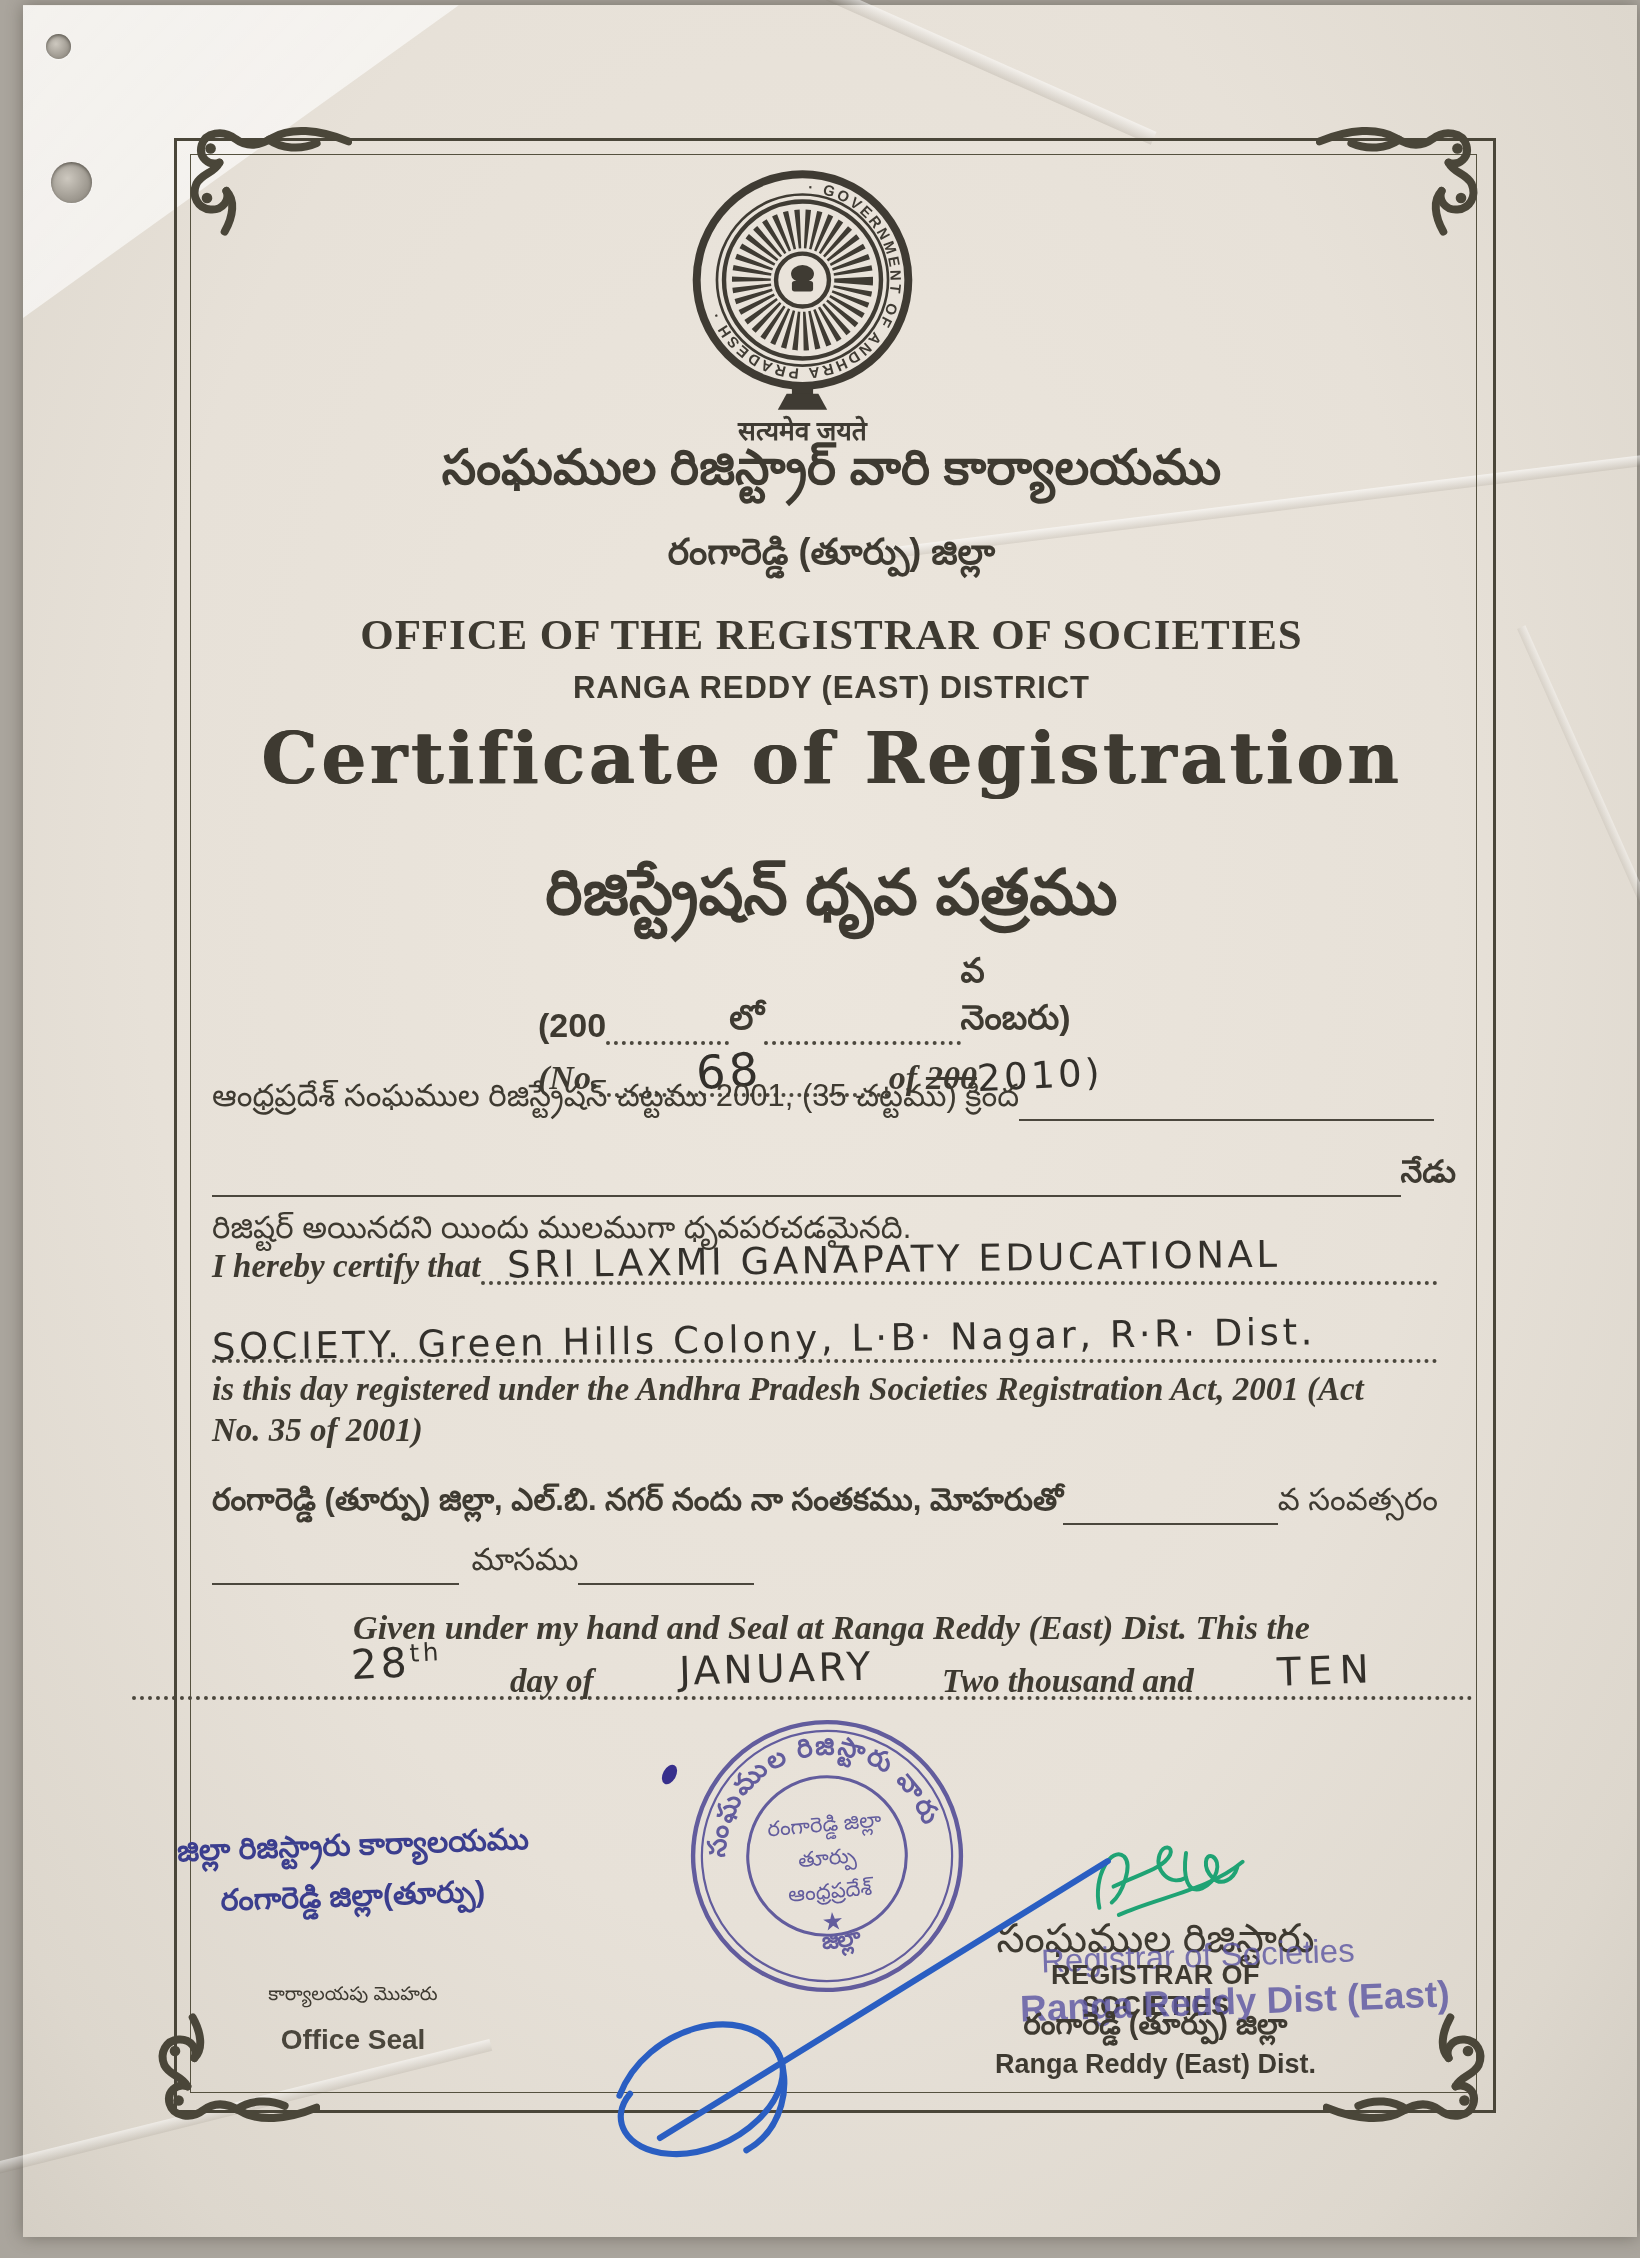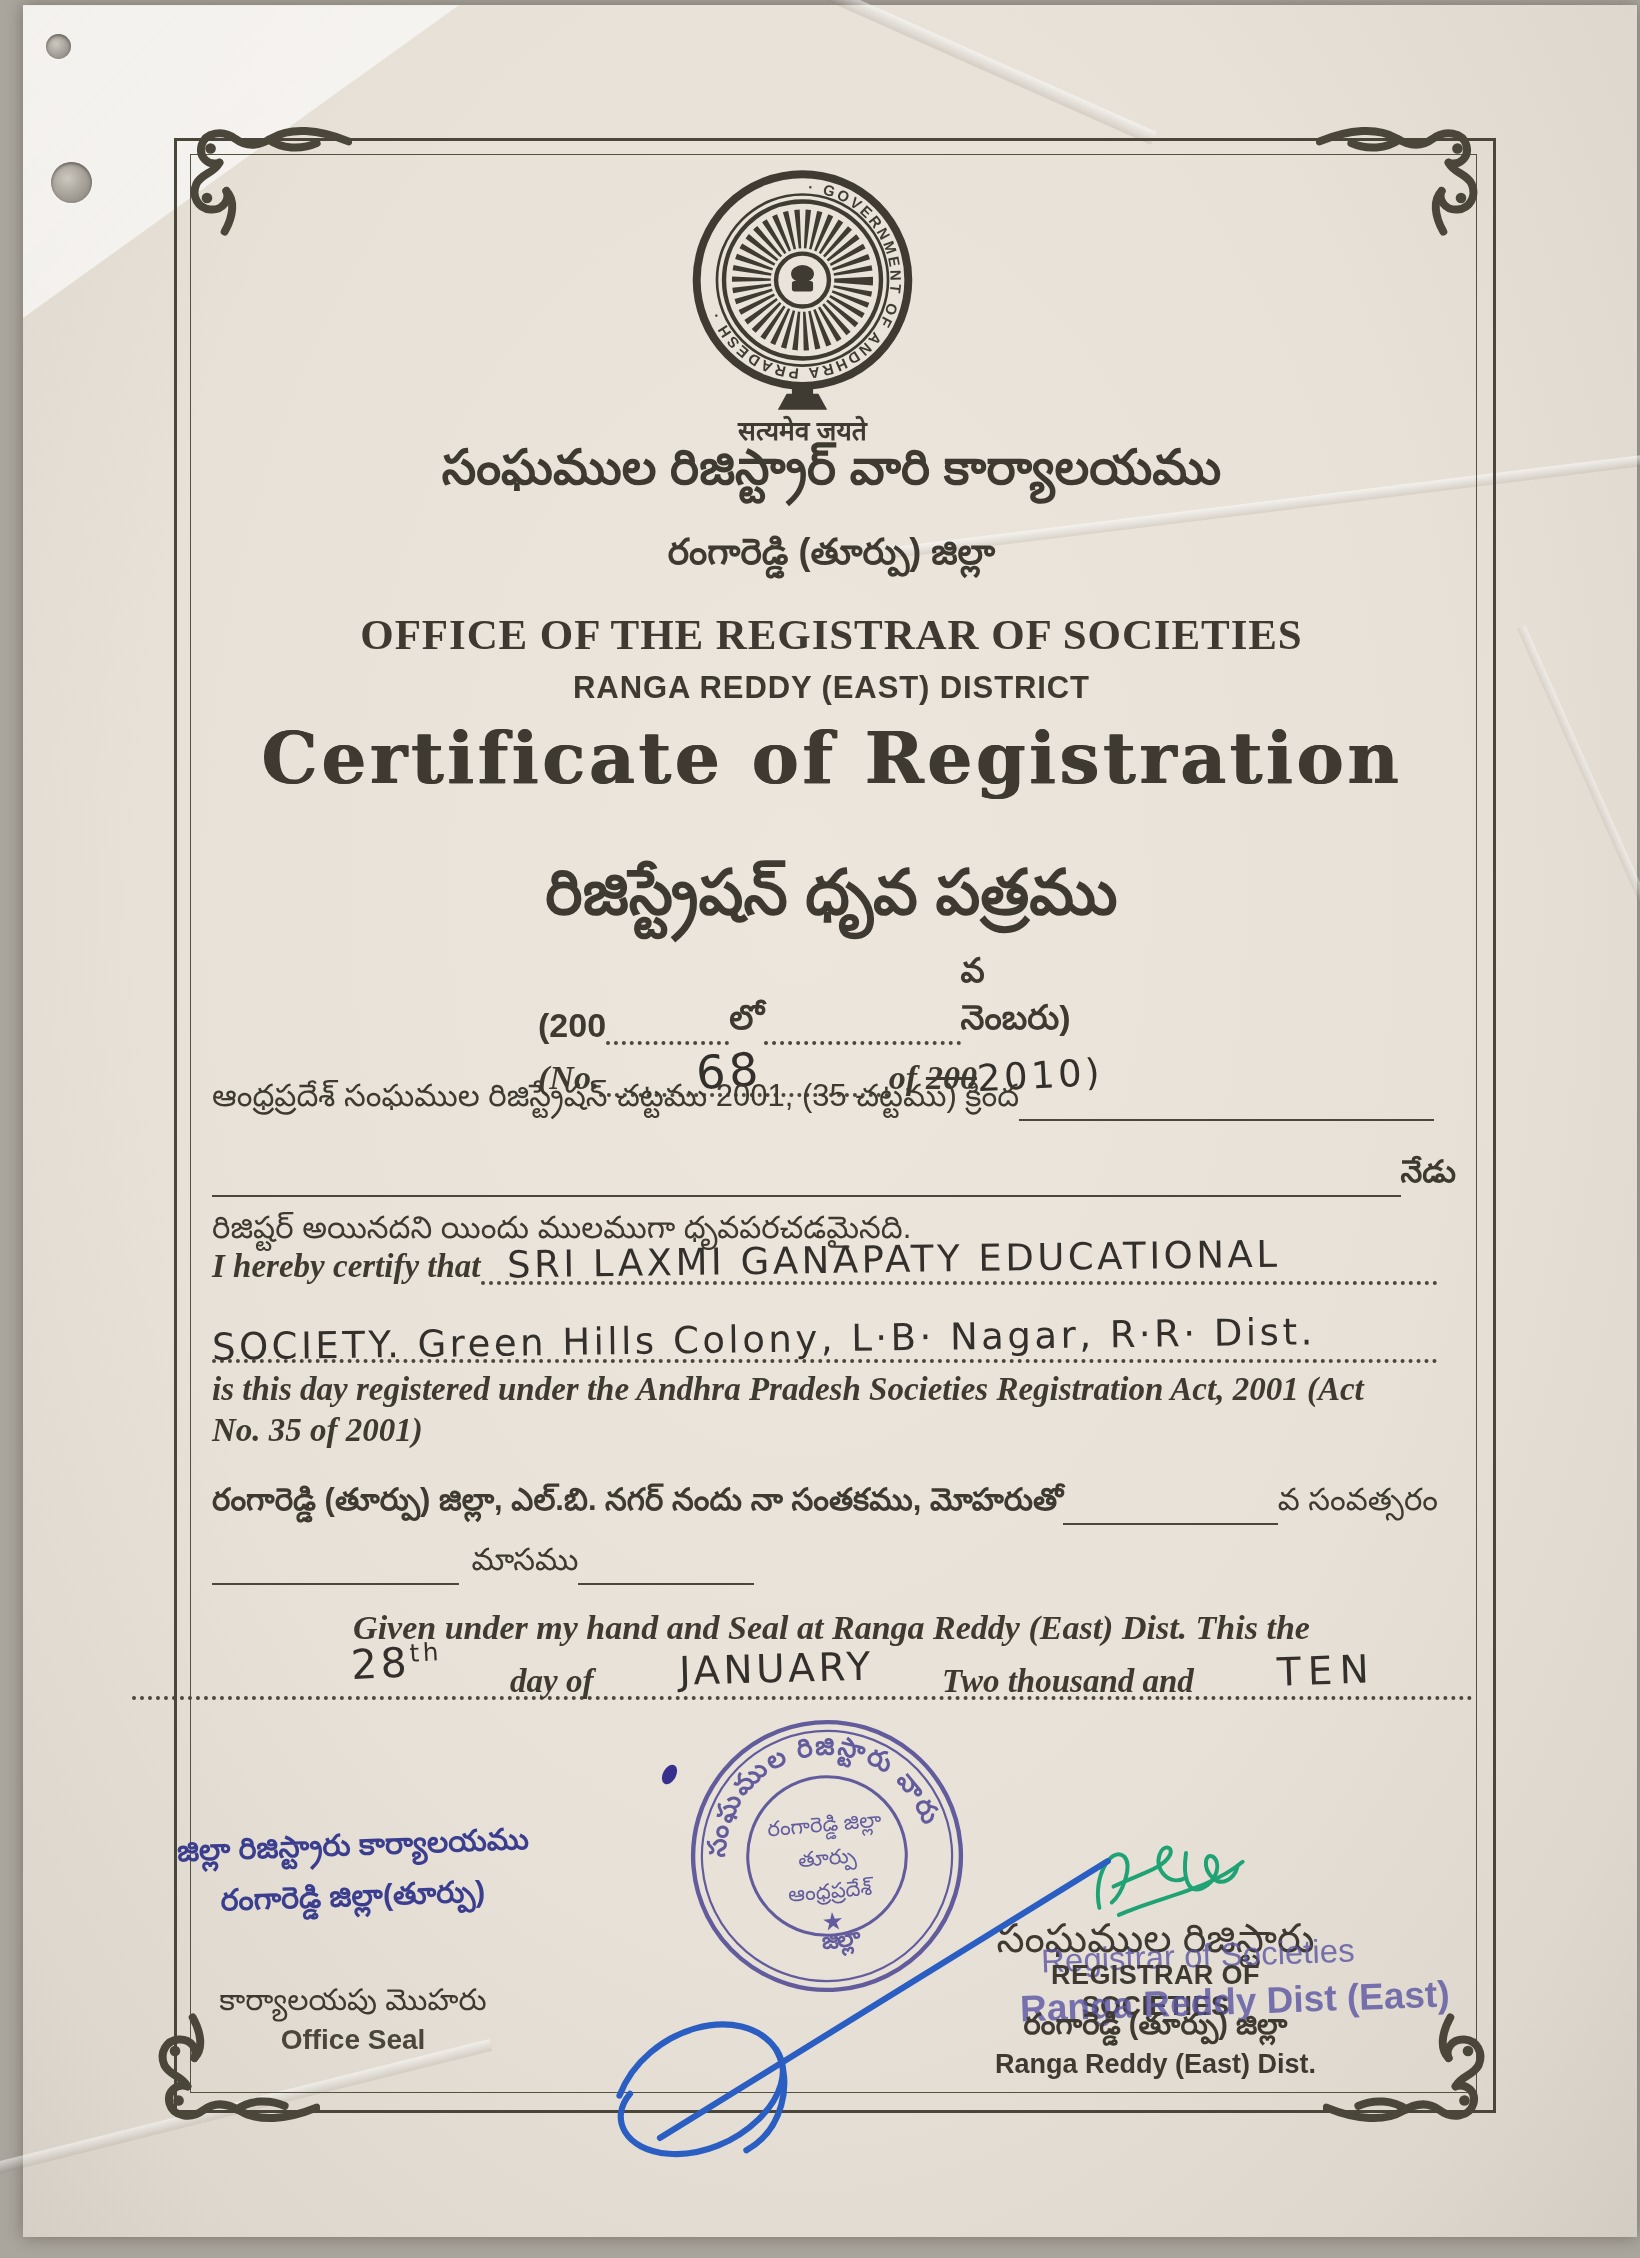--- a/index.html
+++ b/index.html
@@ -240,21 +240,21 @@
     <text x="168" y="140" text-anchor="middle" font-size="24">రంగారెడ్డి జిల్లా</text>
     <text x="168" y="178" text-anchor="middle" font-size="24">తూర్పు</text>
     <text x="168" y="216" text-anchor="middle" font-size="24">ఆంధ్రప్రదేశ్</text>
     <text x="168" y="252" text-anchor="middle" font-size="28">★</text>
   </g>
 </svg>
 <div class="abs blue-dot" style="left:663px;top:1764px;"></div>
 
 <div class="abs fl-blue te" style="left:159px;top:1828px;width:388px;text-align:center;font-size:30px;transform:rotate(-2deg);">జిల్లా రిజిస్ట్రారు కార్యాలయము</div>
 <div class="abs fl-blue te" style="left:159px;top:1879px;width:388px;text-align:center;font-size:30px;transform:rotate(-2deg);">రంగారెడ్డి జిల్లా(తూర్పు)</div>
-<div class="abs te" style="left:159px;top:1983px;width:388px;text-align:center;font-size:30px;font-weight:400;">కార్యాలయపు మొహరు</div>
+<div class="abs te" style="left:159px;top:1983px;width:388px;text-align:center;font-size:19px;font-weight:400;">కార్యాలయపు మొహరు</div>
 <div class="abs" style="left:159px;top:2024px;width:388px;text-align:center;font-size:28px;font-weight:700;color:#4a463c;">Office Seal</div>
 
 <div class="abs te" style="left:979px;top:1916px;width:353px;text-align:center;font-size:40px;font-weight:400;">సంఘముల రిజిస్టారు</div>
 <div class="abs stamp-purple" style="left:1041px;top:1937px;font-size:33px;transform:rotate(-2deg);white-space:nowrap;">Registrar of Societies</div>
 <div class="abs" style="left:979px;top:1960px;width:353px;text-align:center;font-size:27px;font-weight:700;letter-spacing:0.4px;">REGISTRAR OF SOCIETIES</div>
 <div class="abs stamp-purple" style="left:1020px;top:1981px;font-size:37px;font-weight:700;transform:rotate(-2deg);white-space:nowrap;">Ranga Reddy Dist (East)</div>
 <div class="abs te" style="left:979px;top:2008px;width:353px;text-align:center;font-size:29px;">రంగారెడ్డి (తూర్పు) జిల్లా</div>
 <div class="abs" style="left:979px;top:2049px;width:353px;text-align:center;font-size:27px;font-weight:700;">Ranga Reddy (East) Dist.</div>
 
 <svg class="abs" style="left:1087px;top:1837px;width:168px;height:93px;" viewBox="0 0 190 105">

